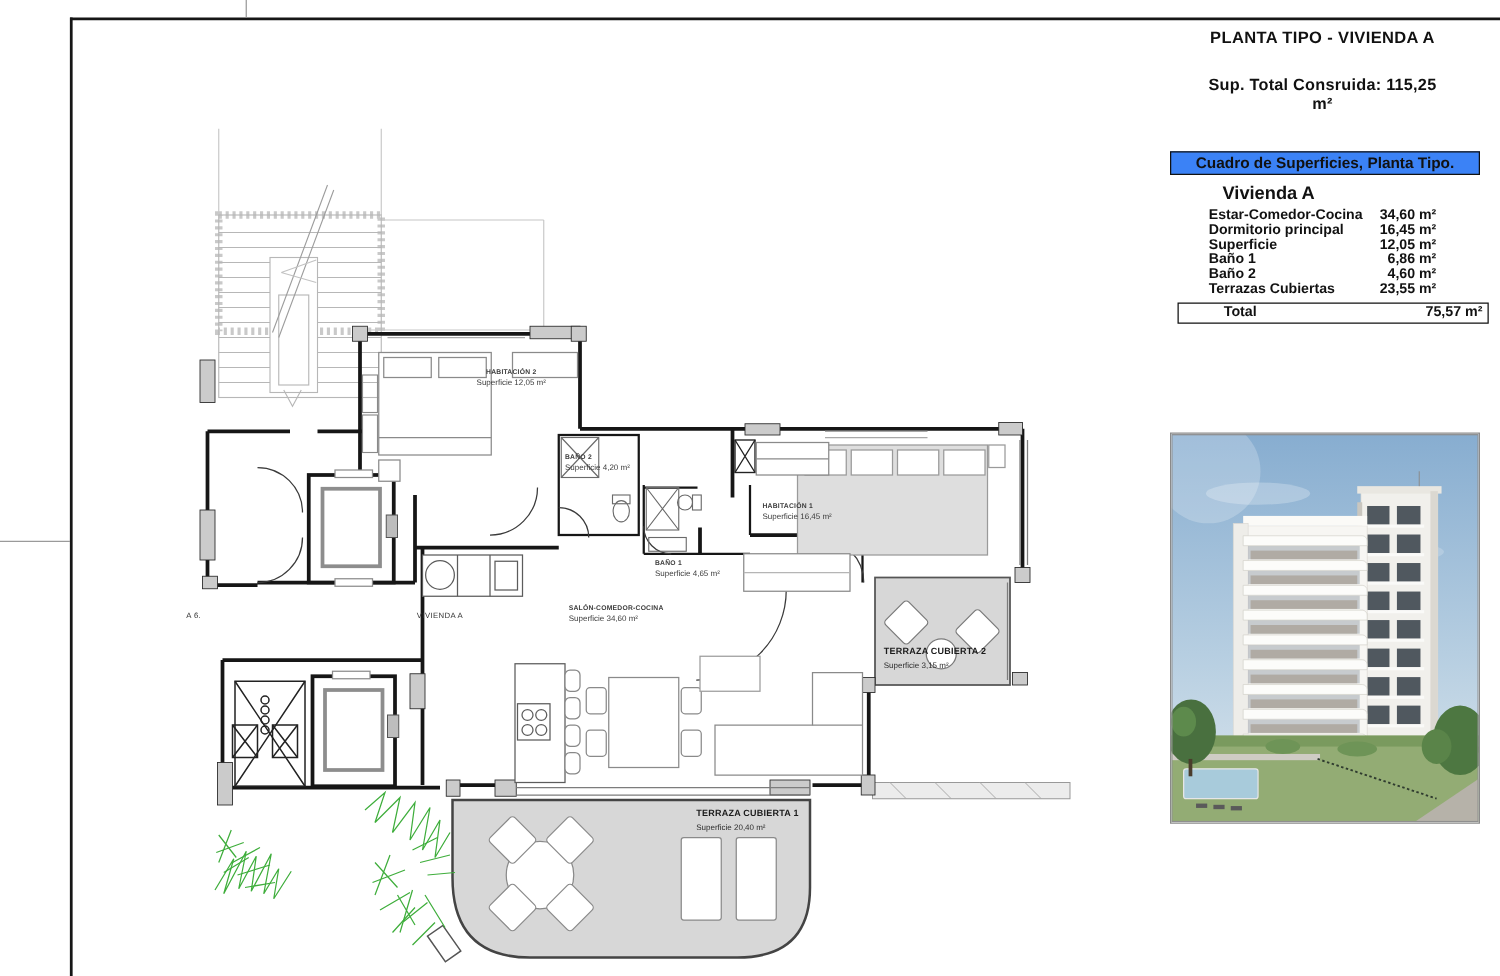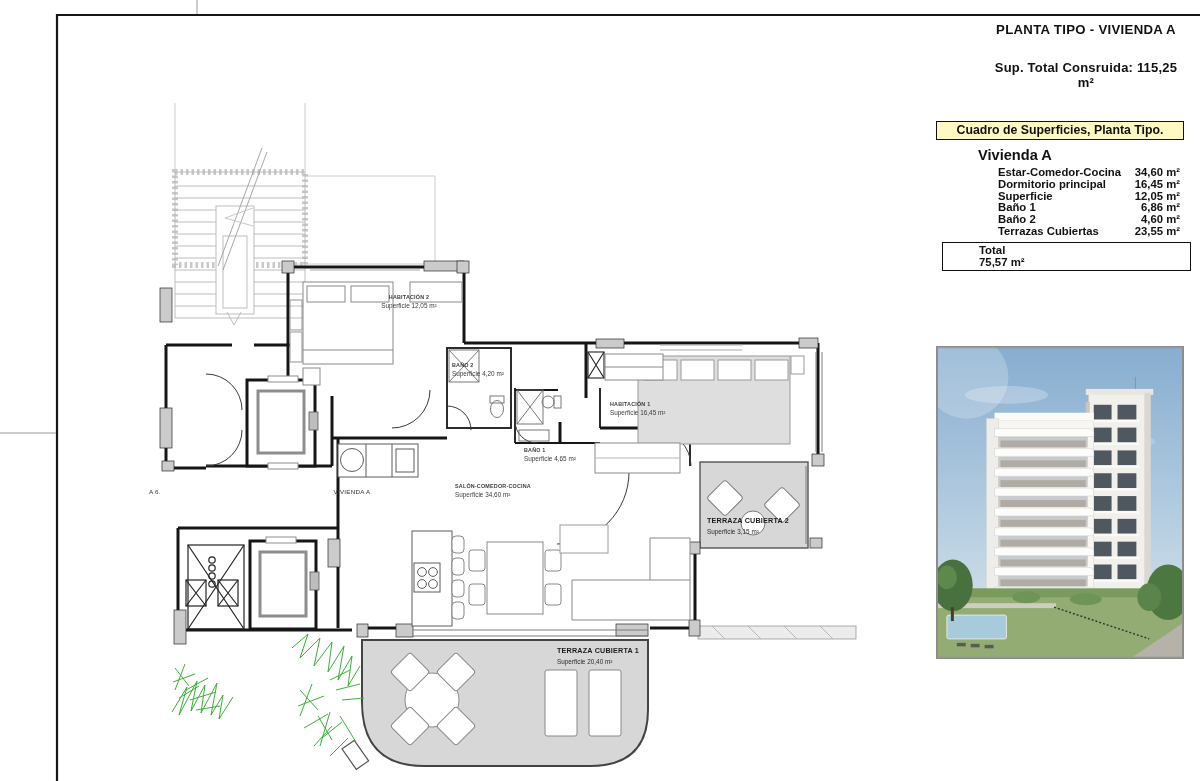--- a/index.html
+++ b/index.html
@@ -1,29 +1,29 @@
 <!DOCTYPE html>
 <html><head>
 <meta charset="utf-8">
 <style>
   html,body{margin:0;padding:0;background:#fff;width:1200px;height:781px;overflow:hidden;
     font-family:"Liberation Sans", sans-serif;}
   .sheet{position:absolute;inset:0;width:1200px;height:781px;background:#fff;}
   .plan-svg{position:absolute;left:0;top:0;width:1200px;height:781px;}
-  .title-block{position:absolute;left:985px;top:22px;width:202px;text-align:center;color:#111;}
+  .title-block{position:absolute;left:957px;top:22px;width:202px;text-align:center;color:#111;}
   .plan-title{font-size:13.2px;font-weight:bold;letter-spacing:.3px;}
   .built-area{margin-top:23px;font-size:13px;font-weight:bold;letter-spacing:.2px;}
   .surface-table{position:absolute;left:936px;top:121px;width:248px;color:#111;font-weight:bold;}
-  .st-header{border:1.3px solid #111;text-align:center;font-size:12.3px;padding:1px 0 2px;background:#fef9c3;}
+  .st-header{border:1.3px solid #111;text-align:center;font-size:12.3px;padding:1px 0 2px;background:#3b82f6;}
   .st-unit{font-size:14.6px;margin:7px 0 4px 42px;}
-  .st-rows{margin-left:62px;width:182px;}
+  .st-rows{margin-left:31px;width:182px;}
   .st-row{display:flex;justify-content:space-between;font-size:11.3px;line-height:11.8px;}
   .st-row .val{text-align:right;}
   .st-total{display:flex;justify-content:space-between;border:1.2px solid #111;margin:4px 0 0 6px;
-    width:207px;padding:1px 4px 2px 36px;font-size:11.4px;flex-direction:column;}
+    width:207px;padding:1px 4px 2px 36px;font-size:11.4px;}
   .render{position:absolute;left:936px;top:346px;width:248px;height:313px;border:1px solid #8a8a8a;
     box-sizing:border-box;overflow:hidden;}
   .render svg{display:block;width:100%;height:100%;}
   .lbl-room{font-size:5.4px;font-weight:bold;fill:#3c3c3c;letter-spacing:.2px;}
   .lbl-area{font-size:6.4px;fill:#3c3c3c;}
   .lbl-terr{font-size:7.2px;font-weight:bold;fill:#1b1b1b;letter-spacing:.2px;}
   .lbl-terr-area{font-size:6.4px;fill:#2c2c2c;}
   .lbl-unit{font-size:6.2px;fill:#333;letter-spacing:.3px;}
 </style>
 </head>

